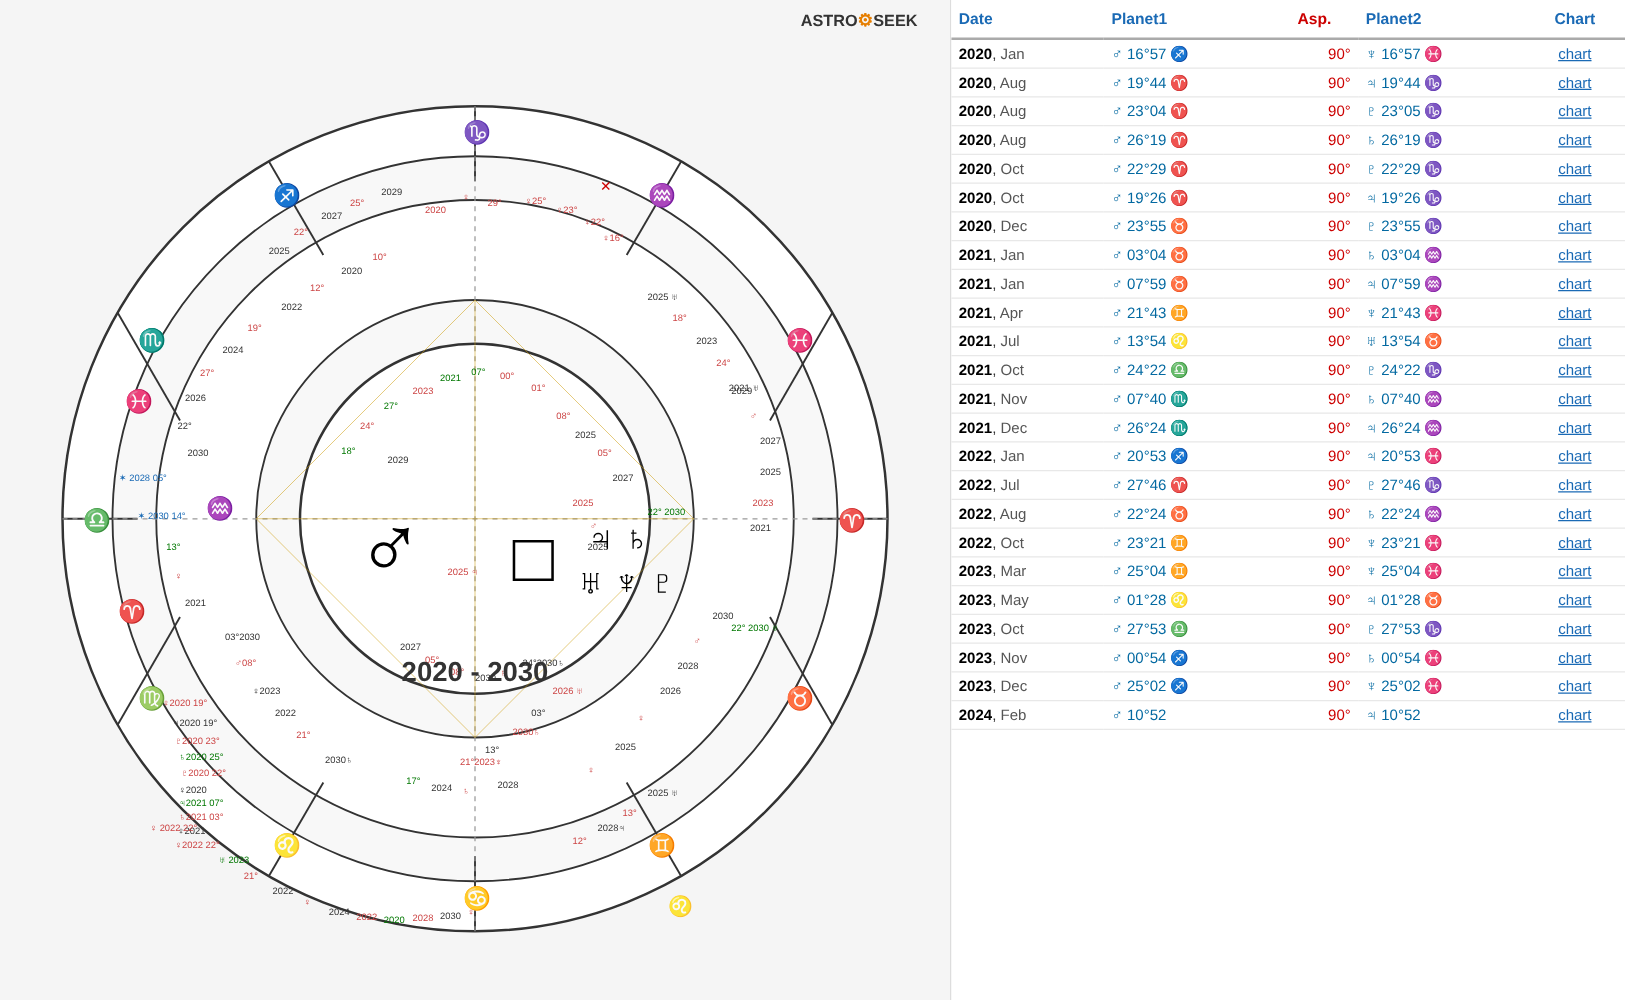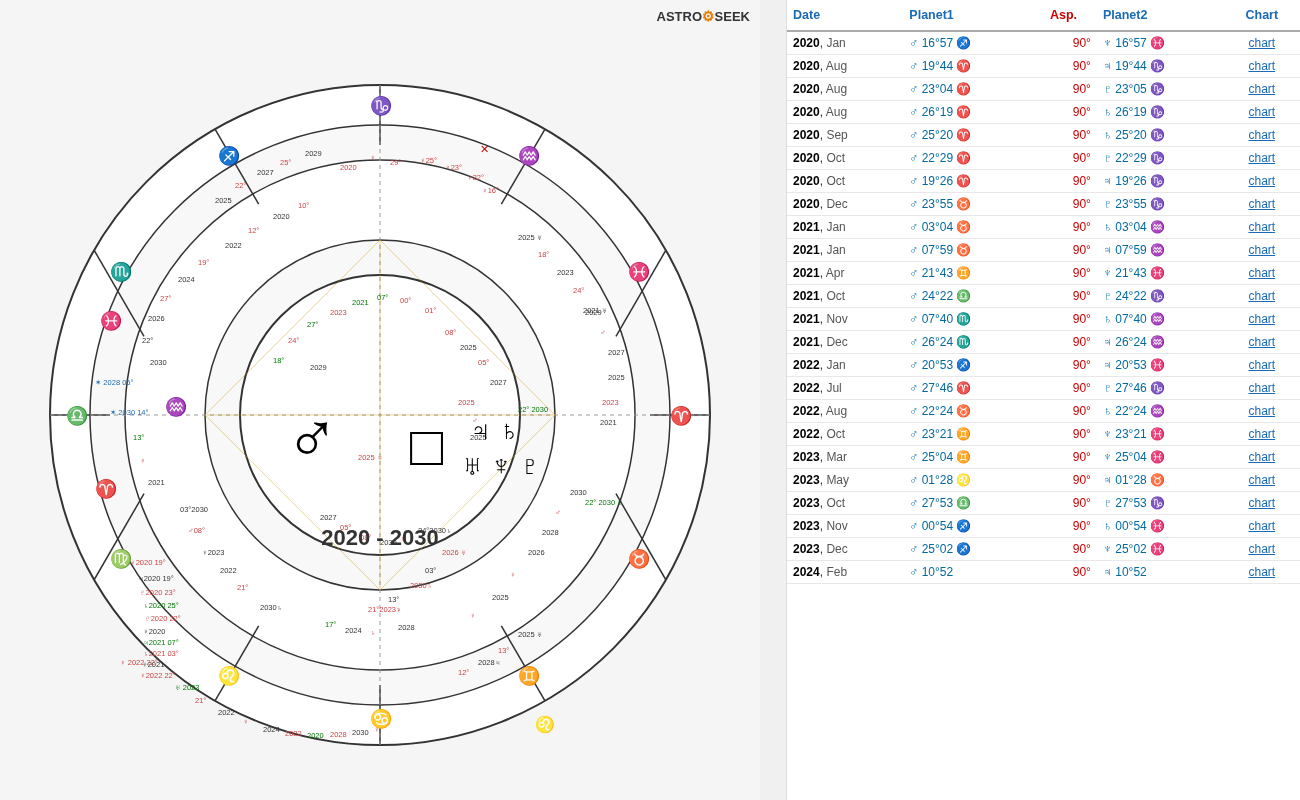--- a/index.html
+++ b/index.html
@@ -29,21 +29,21 @@
     #chart-subtitle {
       position: absolute;
       top: 28px;
       left: 12px;
       font-size: 13px;
       color: #333;
     }
     #astro-seek-logo {
       position: absolute;
       top: 8px;
-      right: 10px;
+      right: 26px;
       text-align: center;
       font-size: 11px;
       color: #555;
     }
     #astro-seek-logo .logo-name {
       font-size: 13px;
       font-weight: bold;
       color: #333;
     }
     #astro-seek-logo .logo-gear {
@@ -71,21 +71,20 @@
       height: 100%;
     }
 
     
     #right-panel {
       width: 640px;
       height: 800px;
       background: #fff;
       overflow-y: auto;
       border-left: 1px solid #ddd;
-      margin-left: 26px;
     }
     table {
       width: 100%;
       border-collapse: collapse;
       font-size: 12.5px;
     }
     thead tr {
       background: #fff;
       border-bottom: 2px solid #ccc;
     }
@@ -400,29 +399,20 @@
     <td class="date-col">
       <span class="year">2020</span>, <span class="month">Aug</span>
     </td>
     <td class="planet-col">♂ 26°19 ♈</td>
     <td class="asp asp-col">90°</td>
     <td class="planet-col">♄ 26°19 ♑</td>
     <td class="chart-link">chart</td>
   </tr>
         <tr>
     <td class="date-col">
-      <span class="year">2020</span>, <span class="month">Sep</span>
-    </td>
-    <td class="planet-col">♂ 25°20 ♈</td>
-    <td class="asp asp-col">90°</td>
-    <td class="planet-col">♄ 25°20 ♑</td>
-    <td class="chart-link">chart</td>
-  </tr>
-        <tr>
-    <td class="date-col">
       <span class="year">2020</span>, <span class="month">Oct</span>
     </td>
     <td class="planet-col">♂ 22°29 ♈</td>
     <td class="asp asp-col">90°</td>
     <td class="planet-col">♇ 22°29 ♑</td>
     <td class="chart-link">chart</td>
   </tr>
         <tr>
     <td class="date-col">
       <span class="year">2020</span>, <span class="month">Oct</span>
@@ -459,20 +449,29 @@
     <td class="planet-col">♃ 07°59 ♒</td>
     <td class="chart-link">chart</td>
   </tr>
         <tr>
     <td class="date-col">
       <span class="year">2021</span>, <span class="month">Apr</span>
     </td>
     <td class="planet-col">♂ 21°43 ♊</td>
     <td class="asp asp-col">90°</td>
     <td class="planet-col">♆ 21°43 ♓</td>
+    <td class="chart-link">chart</td>
+  </tr>
+        <tr>
+    <td class="date-col">
+      <span class="year">2021</span>, <span class="month">Jul</span>
+    </td>
+    <td class="planet-col">♂ 13°54 ♌</td>
+    <td class="asp asp-col">90°</td>
+    <td class="planet-col">♅ 13°54 ♉</td>
     <td class="chart-link">chart</td>
   </tr>
         <tr>
     <td class="date-col">
       <span class="year">2021</span>, <span class="month">Oct</span>
     </td>
     <td class="planet-col">♂ 24°22 ♎</td>
     <td class="asp asp-col">90°</td>
     <td class="planet-col">♇ 24°22 ♑</td>
     <td class="chart-link">chart</td>

